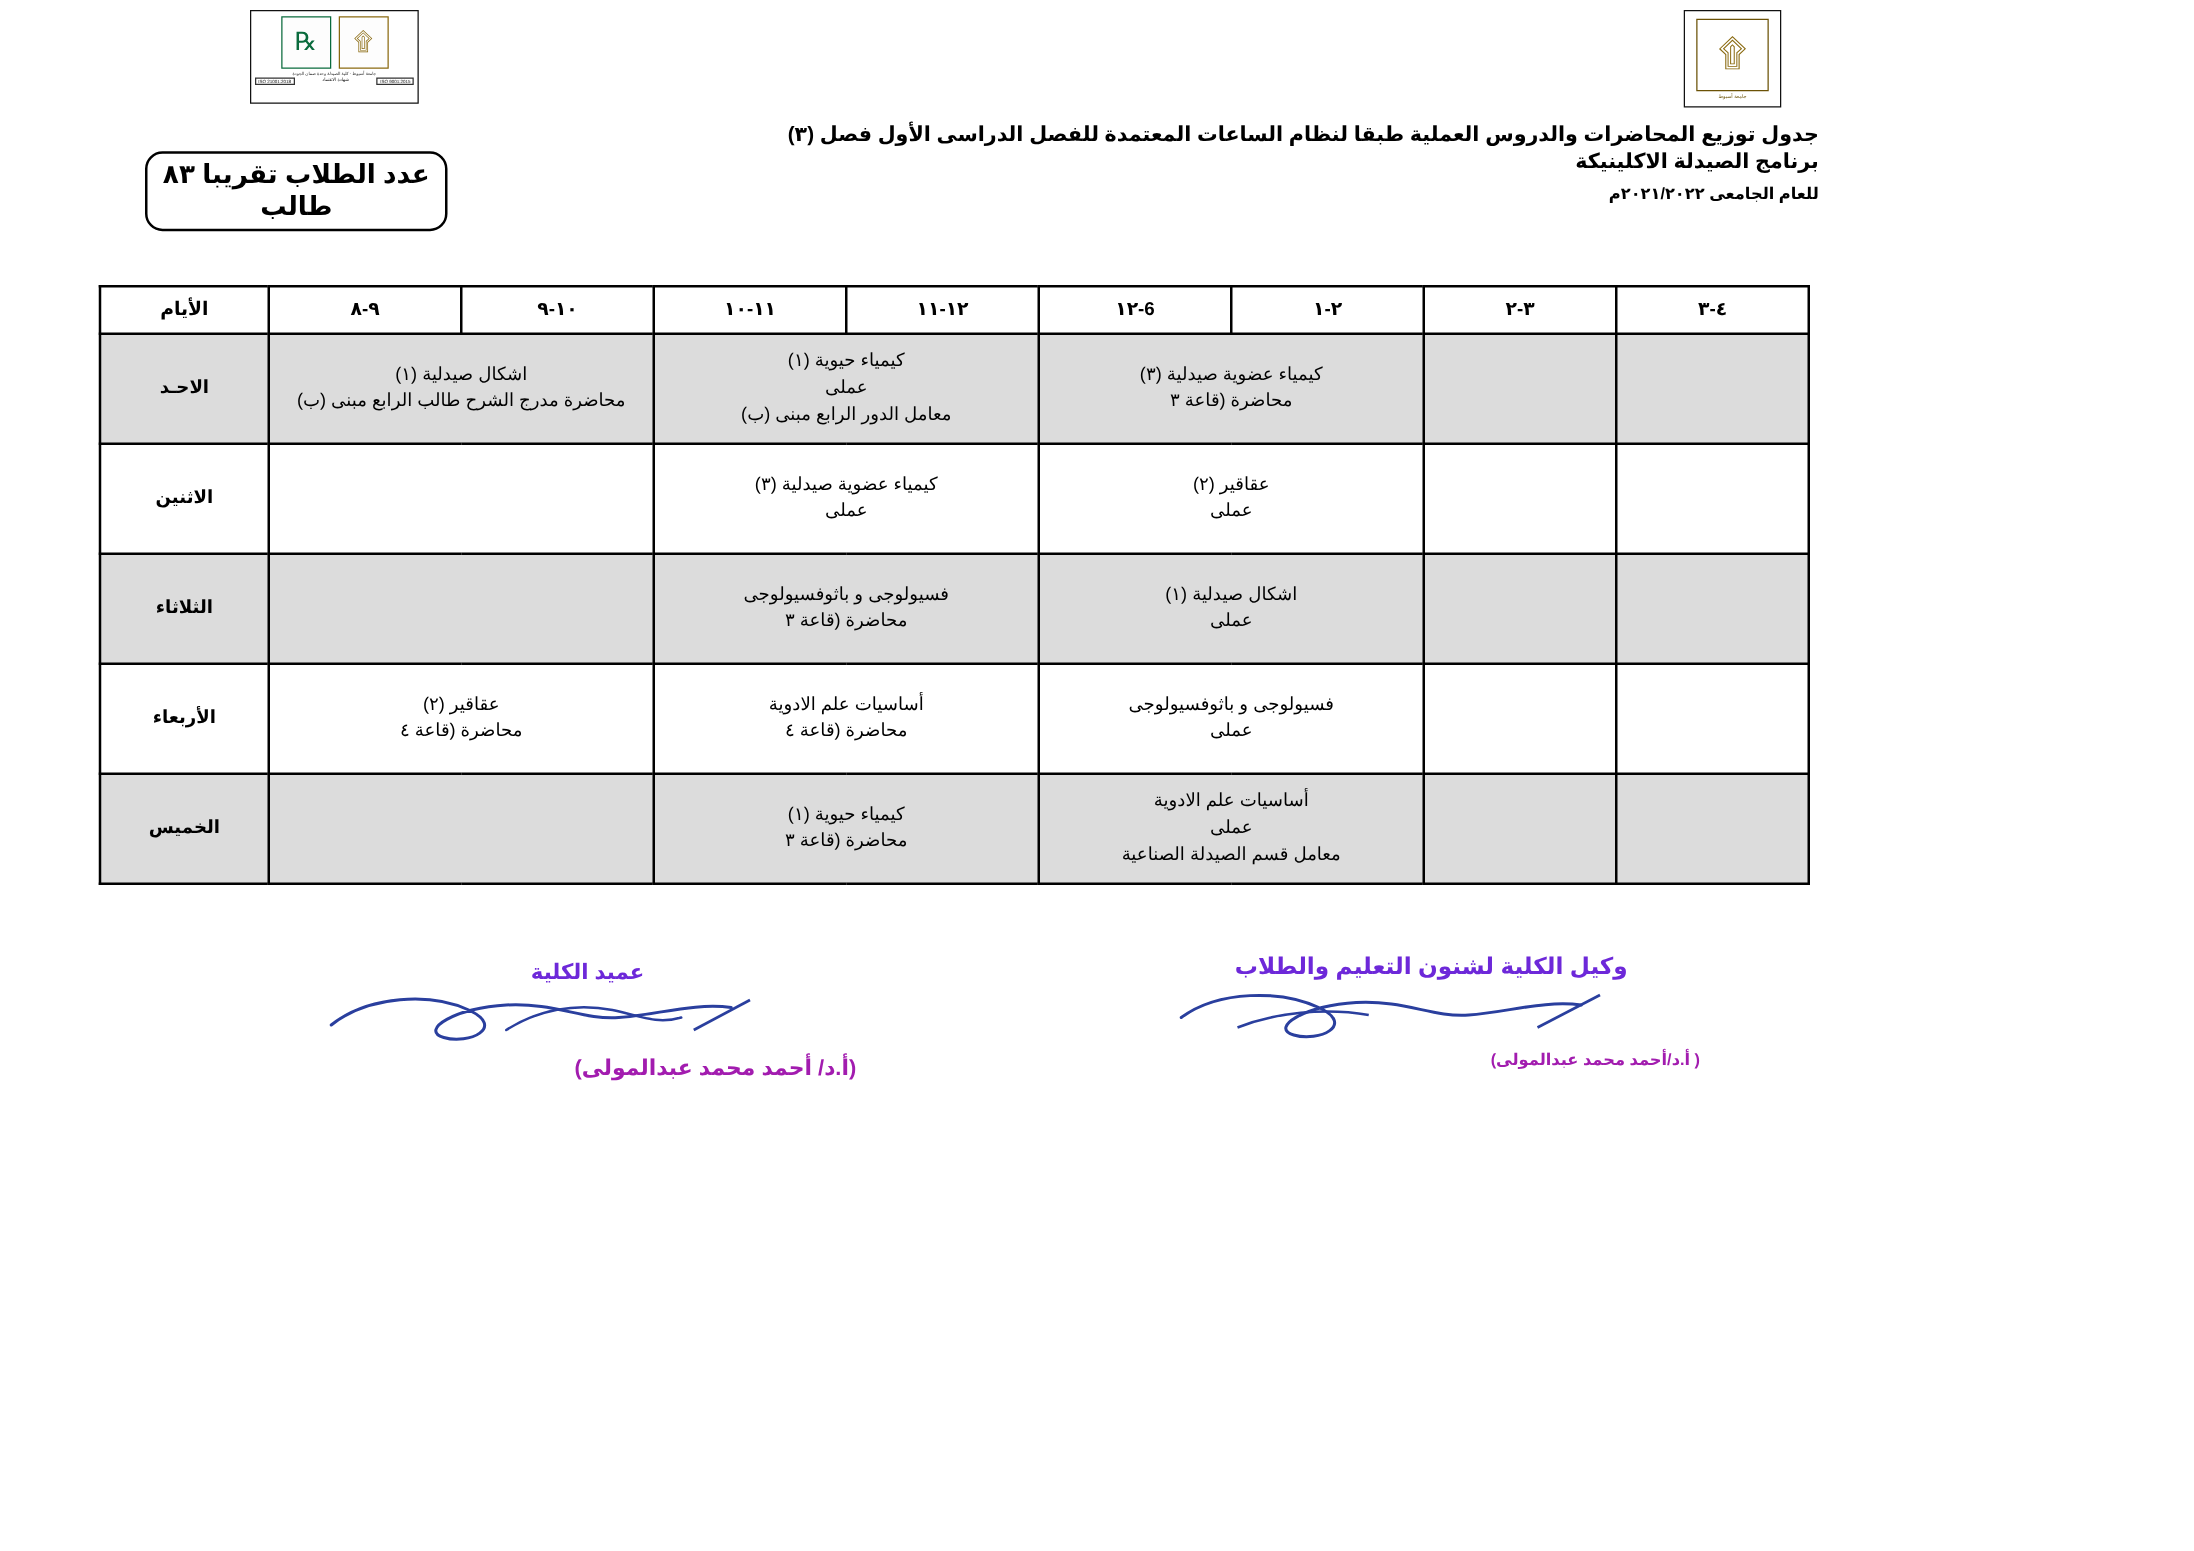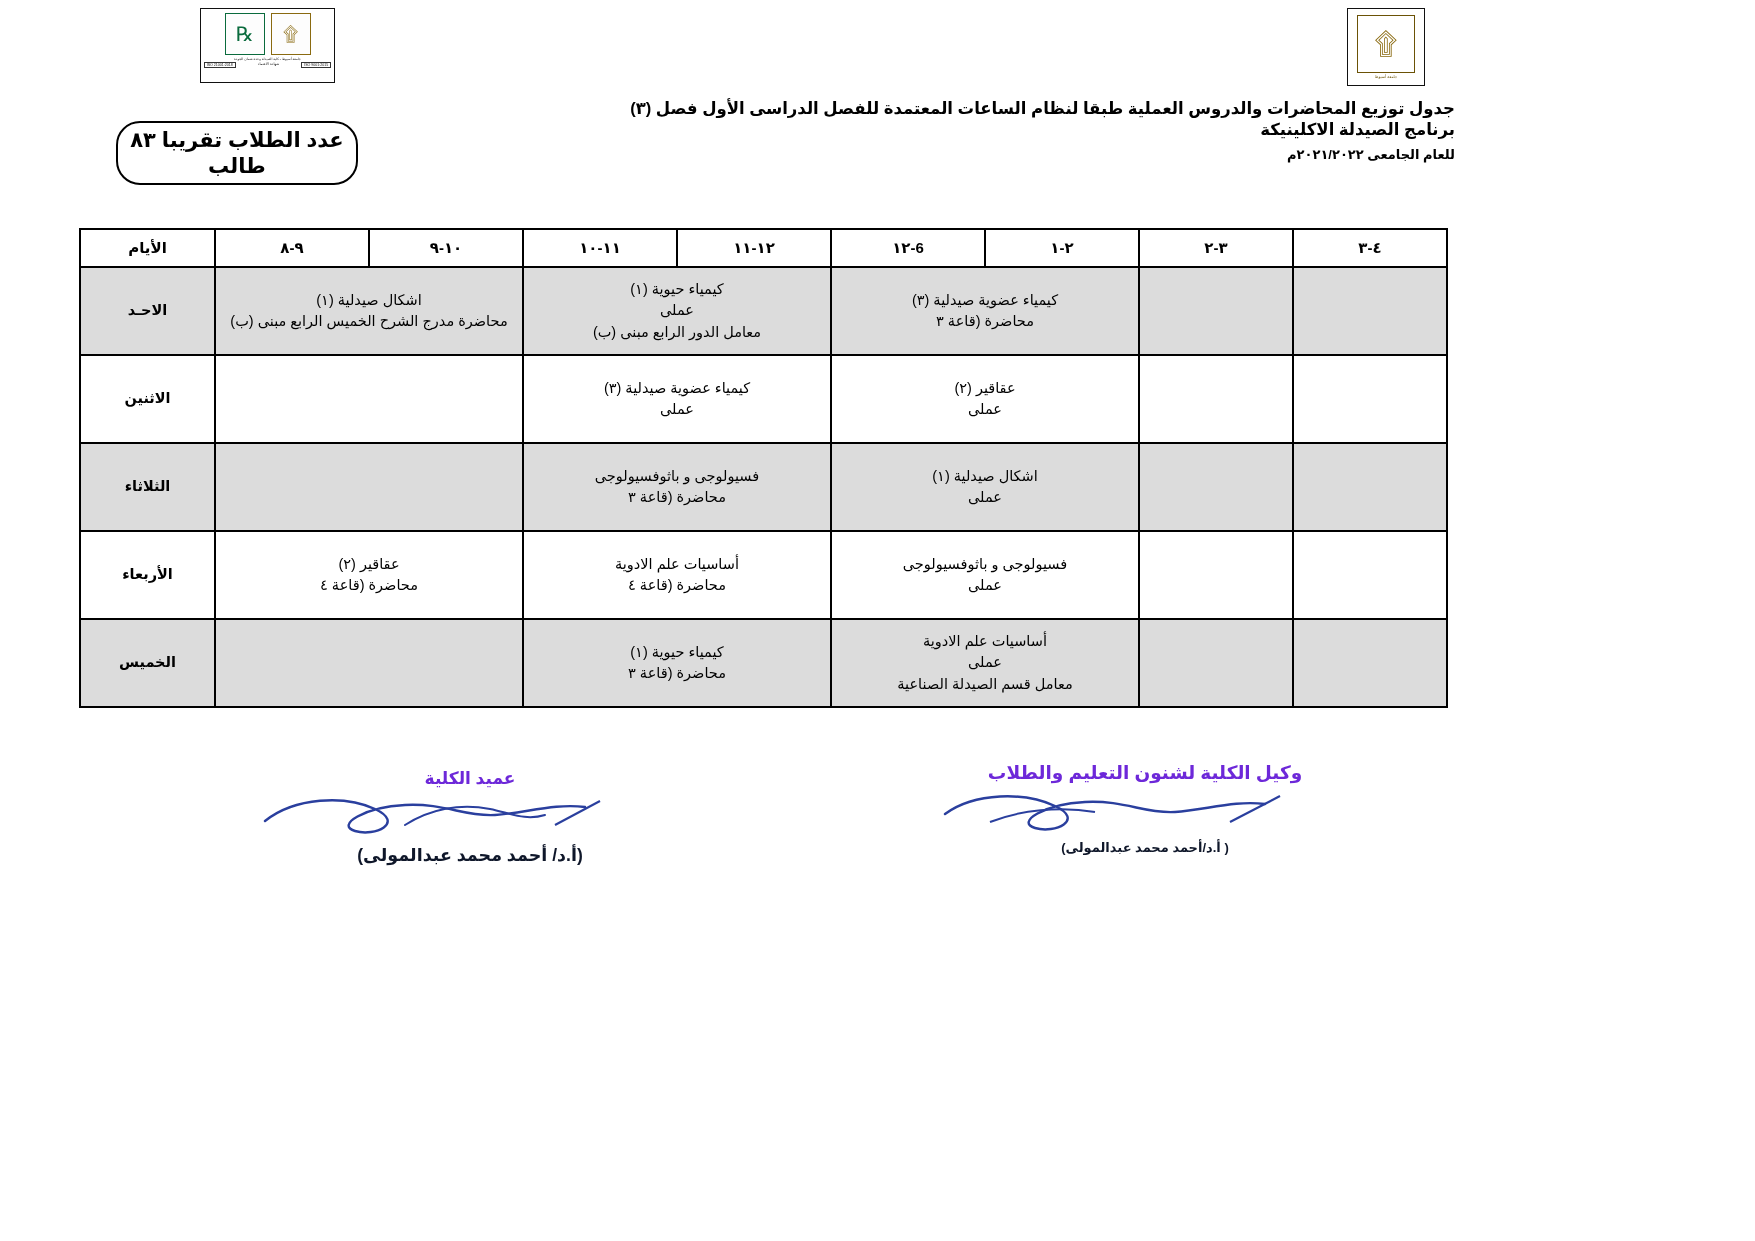--- a/index.html
+++ b/index.html
@@ -124,21 +124,21 @@
   }
 
   
   .count-badge {
     position: absolute;
     top: 121px;
     left: 116px;
     width: 242px;
     height: 64px;
     border: 2.2px solid #000;
-    border-radius: 24px;
+    border-radius: 14px;
     box-sizing: border-box;
     display: flex;
     align-items: center;
     justify-content: center;
     text-align: center;
     padding: 0 8px;
   }
   .count-badge-text {
     font-size: 21px;
     font-weight: bold;
@@ -216,21 +216,22 @@
   .sig-title.right-t { font-size: 18.5px; }
   .sig-scribble {
     height: 54px;
     position: relative;
     margin-top: 2px;
   }
   .sig-scribble svg { position: absolute; inset: 0; }
   .sig-name {
     font-size: 17.5px;
     font-weight: bold;
-    color: #0f172a;
+    color: #a21caf;
+    text-align: right;
   }
   .sig-name.right-n { font-size: 13px; }
 </style>
 </head>
 <body>
 
 <div class="logo-left">
   <div class="logo-box">
     <div class="crest-row">
       <div class="crest univ">۩</div>
@@ -295,21 +296,21 @@
             <span class="cell-line">كيمياء عضوية صيدلية (٣)</span>
             <span class="cell-line">محاضرة (قاعة ٣</span>
           </td>
           <td colspan="2">
             <span class="cell-line">كيمياء حيوية (١)</span>
             <span class="cell-line">عملى</span>
             <span class="cell-line">معامل الدور الرابع مبنى (ب)</span>
           </td>
           <td colspan="2">
             <span class="cell-line">اشكال صيدلية (١)</span>
-            <span class="cell-line">محاضرة مدرج الشرح الخميس الرابع مبنى (ب)</span>
+            <span class="cell-line">محاضرة مدرج الشرح طالب الرابع مبنى (ب)</span>
           </td>
           <td class="day-cell">الاحـد</td>
         </tr>
         <tr class="plain">
           <td class="empty"></td>
           <td class="empty"></td>
           <td colspan="2">
             <span class="cell-line">عقاقير (٢)</span>
             <span class="cell-line">عملى</span>
           </td>

